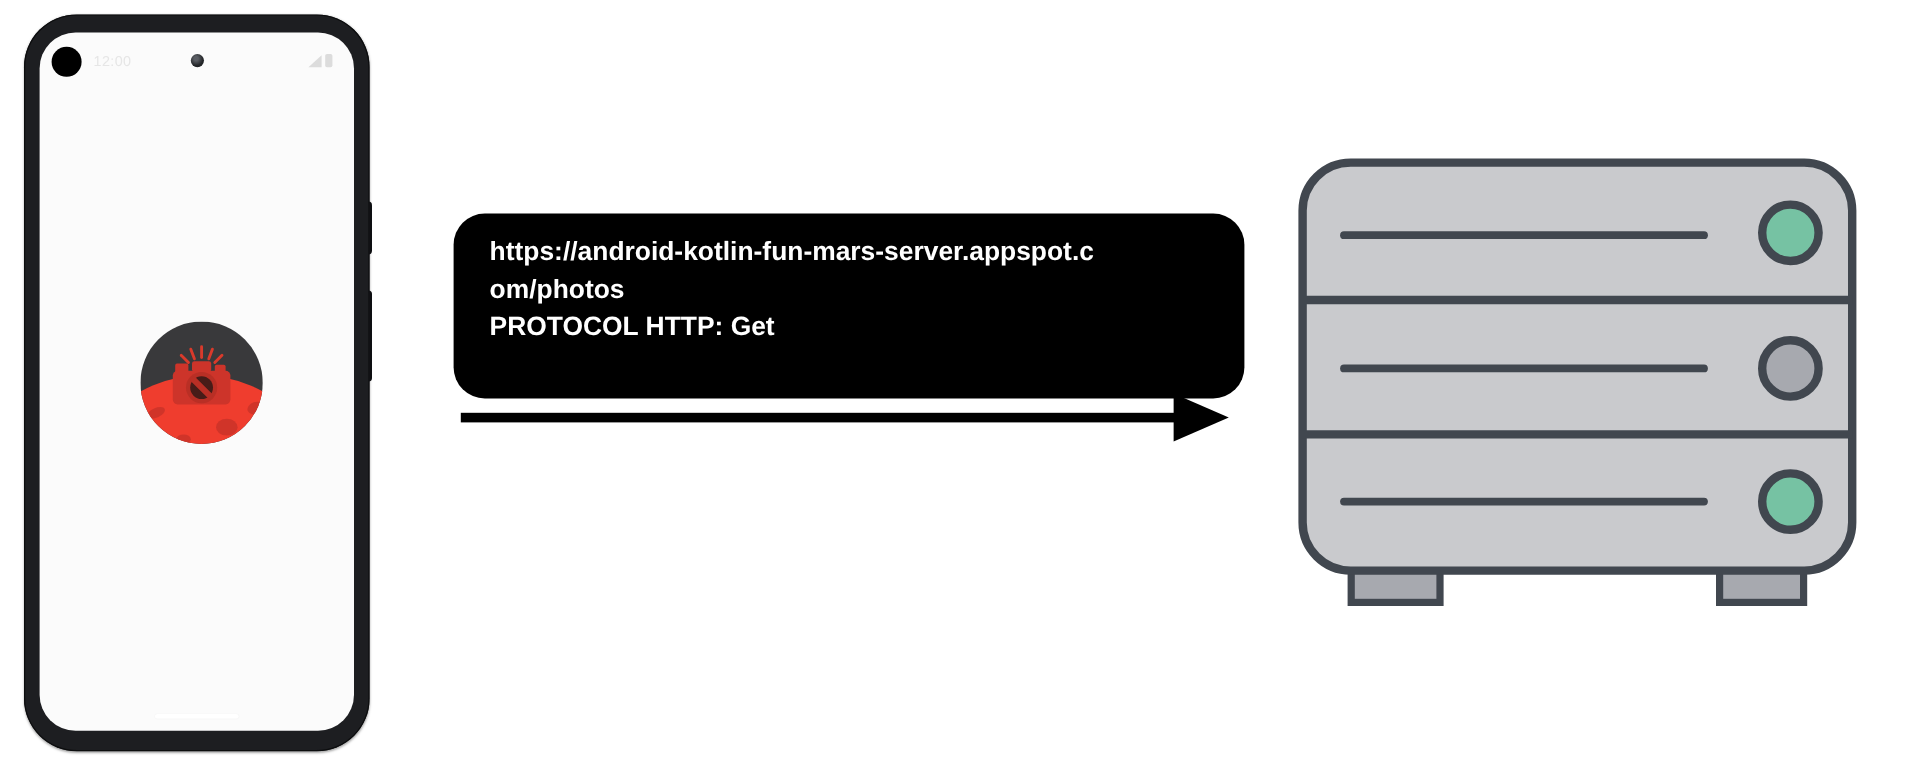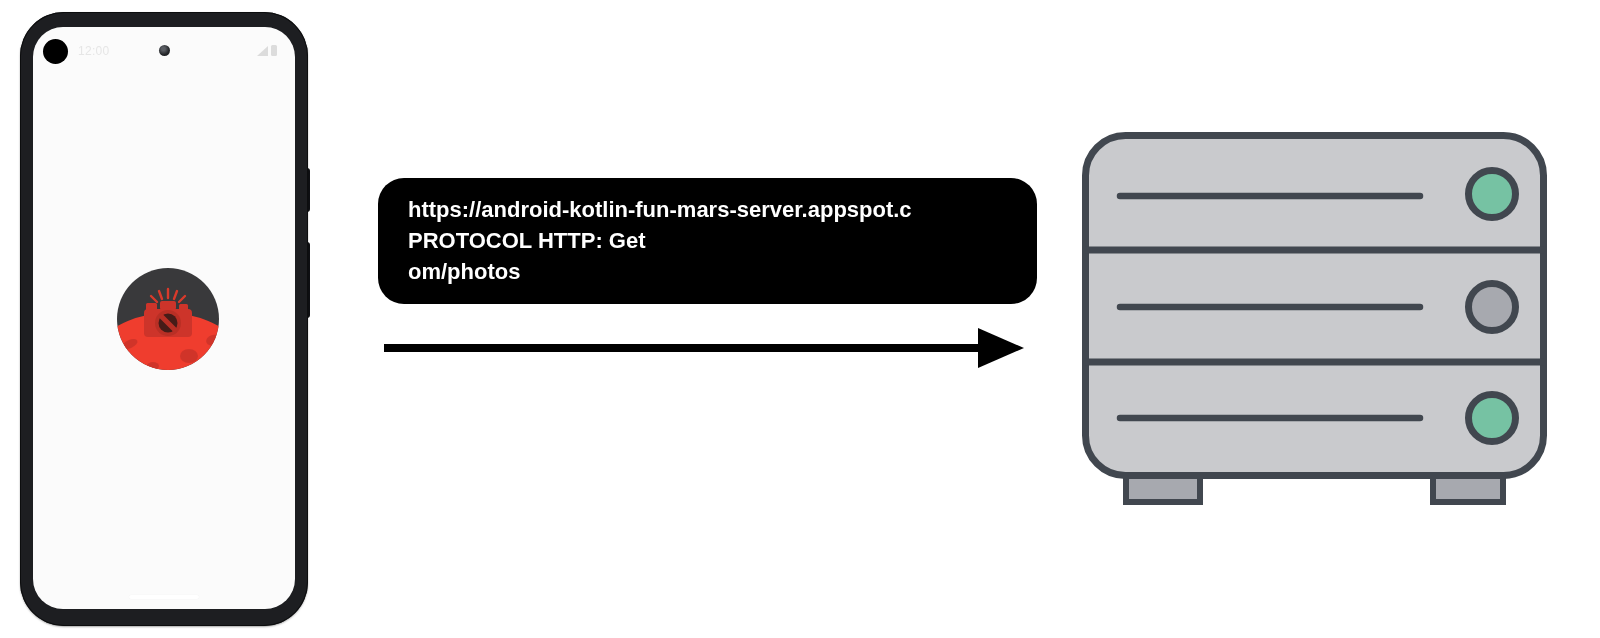--- a/index.html
+++ b/index.html
@@ -47,21 +47,21 @@
 
   .app-icon{position:absolute;left:84px;top:241px;width:102px;height:102px;}
 
   .home-pill{
     position:absolute;left:96px;top:568px;width:70px;height:4px;border-radius:2px;
     background:#ffffff;box-shadow:0 0 1px rgba(0,0,0,.08);
   }
 
   
   .bubble{
-    position:absolute;left:378px;top:178px;width:659px;height:126px;
+    position:absolute;left:378px;top:178px;width:659px;height:154px;
     background:var(--bubble_bg,#000);
     border-radius:26px;
     box-sizing:border-box;
     padding:16px 28px 0 30px;
   }
   .bubble .line{
     color:var(--bubble_text,#fff);
     font-weight:bold;font-size:22px;line-height:31px;white-space:nowrap;
   }
 
@@ -135,22 +135,22 @@
           <line x1="44.5" y1="48.5" x2="57.5" y2="61.5" stroke="#b92f25" stroke-width="5" stroke-linecap="round"></line>
         </g>
       </svg>
 
       <div class="home-pill"></div>
     </div>
   </div>
 
   <div class="bubble">
     <div class="line">https://android-kotlin-fun-mars-server.appspot.c</div>
+    <div class="line">om/photos</div>
     <div class="line">PROTOCOL HTTP: Get</div>
-    <div class="line">om/photos</div>
   </div>
 
   <div class="arrow-shaft"></div>
   <div class="arrow-head"></div>
 
   <svg class="server" width="475" height="385" viewBox="0 0 475 385">
 
     <g style="fill:var(--foot_gray,#a7a9af);stroke:var(--server_stroke,#41474f)" stroke-width="6">
       <rect x="46" y="340" width="74" height="32"></rect>
       <rect x="353" y="340" width="70" height="32"></rect>

